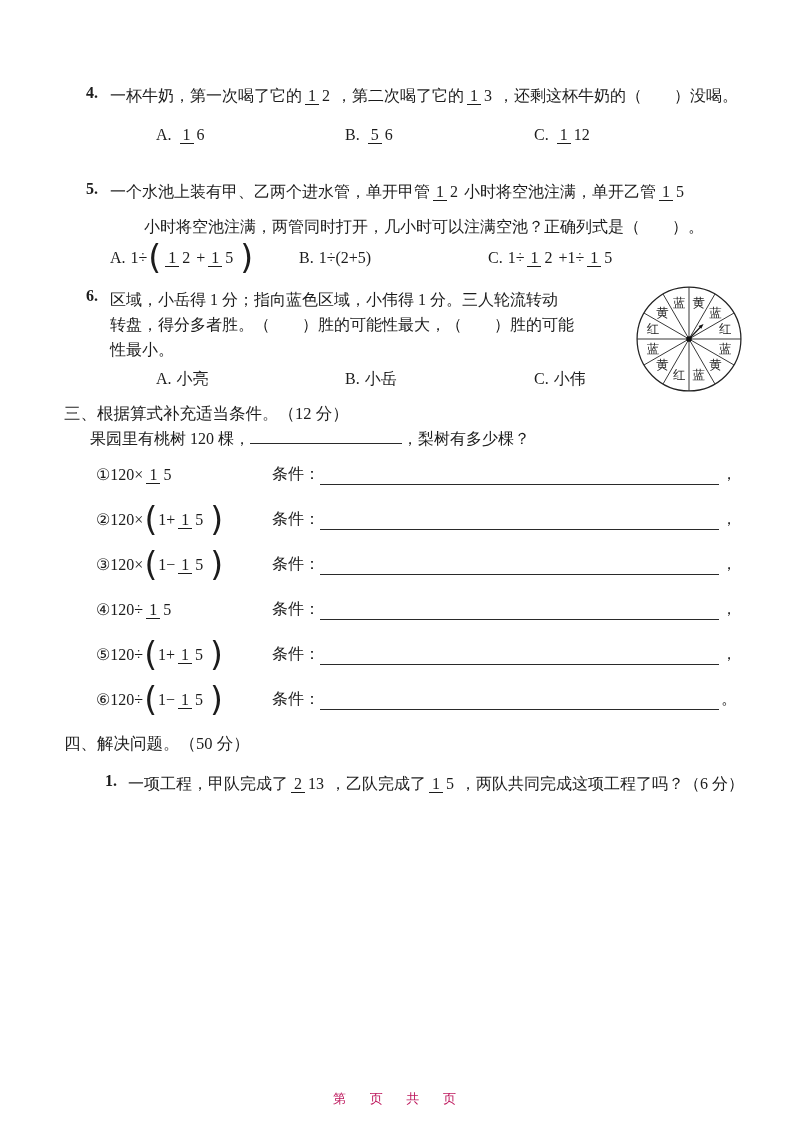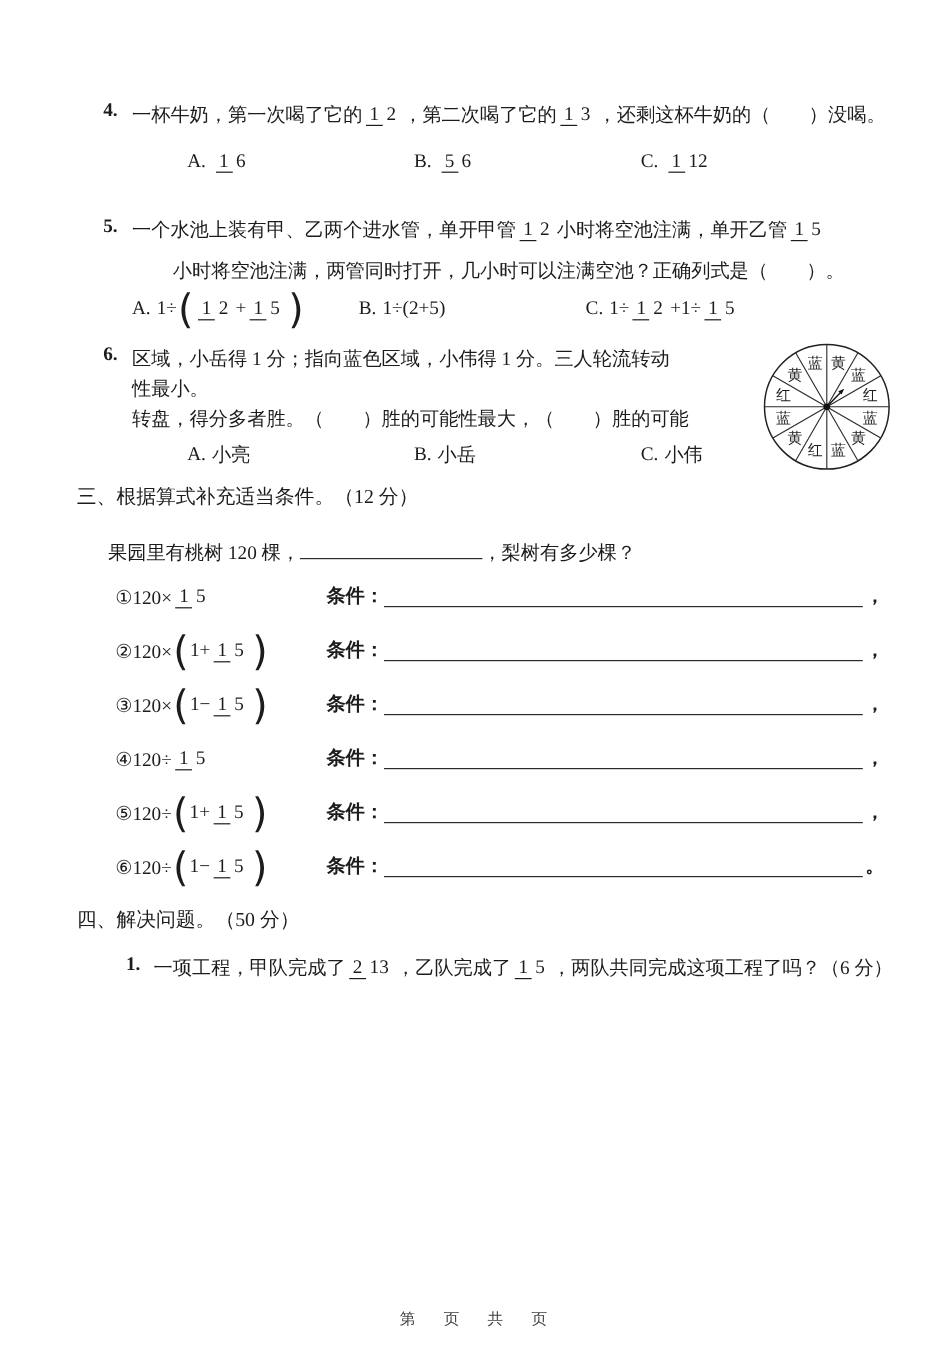--- a/index.html
+++ b/index.html
@@ -39,36 +39,36 @@
 
   
   .q6{margin-top:10px;position:relative;}
   .spinner{position:absolute;right:-8px;top:-2px;}
   .spinner text{font-family:"Liberation Serif","DejaVu Serif",serif;font-size:12px;fill:#1c1c1c;}
 
   
   .sec-title{font-weight:400;margin:10px 0 0 0;font-size:16.5px;line-height:24px;}
 
   
-  .intro{margin:23px 0 0 26px;line-height:26px;}
+  .intro{margin:0 0 0 26px;line-height:26px;}
   .blank-inline{display:inline-block;width:152px;border-bottom:1px solid #2a2a2a;height:1em;}
   .item{display:flex;align-items:center;min-height:45px;margin-left:32px;}
   .expr{width:176px;display:flex;align-items:center;white-space:nowrap;}
-  .cond{flex:1;display:flex;align-items:flex-start;white-space:nowrap;font-weight:bold;}
+  .cond{flex:1;display:flex;align-items:flex-end;white-space:nowrap;}
   .cond .blank{flex:1;border-bottom:1px solid #2a2a2a;}
   .cond .blank::after{content:"\00a0";}
   .tail{margin-left:2px;}
 
   
   .q-s4{margin-top:8px;padding-left:64px;}
   .q-s4 .qnum{left:41px;}
 
   .footer{position:absolute;left:0;right:0;bottom:14px;text-align:center;
           font-family:"Liberation Sans","DejaVu Sans",sans-serif;
-          font-size:13px;color:#404040;letter-spacing:4px;word-spacing:12px;}
+          font-size:13px;color:#be185d;letter-spacing:4px;word-spacing:12px;}
 </style>
 </head>
 <body>
 
 <div class="page">
   <main class="content">
 
     <section class="q">
       <span class="qnum">4.</span>
       <div class="qline rich">
@@ -165,22 +165,22 @@
         <text x="26.5" y="26.5" text-anchor="middle" dominant-baseline="central">黄</text>
         <text x="42.7" y="17.2" text-anchor="middle" dominant-baseline="central">蓝</text>
         <g>
           <line x1="52" y1="52" x2="64" y2="39.5" stroke="#111" stroke-width="1.1"></line>
           <polygon points="66,37.5 61.2,39.6 63.8,42.2" fill="#111"></polygon>
           <circle cx="52" cy="52" r="2.7" fill="#111"></circle>
         </g>
       </svg>
 
       <div class="plainline">区域，小岳得 1 分；指向蓝色区域，小伟得 1 分。三人轮流转动</div>
+      <div class="plainline">转盘，得分多者胜。（　　）胜的可能性最大，（　　）胜的可能</div>
       <div class="plainline">性最小。</div>
-      <div class="plainline">转盘，得分多者胜。（　　）胜的可能性最大，（　　）胜的可能</div>
 
       <div class="opts opts-plain" style="margin-top:4px;">
         <div class="opt">
           <span class="olabel">A.</span>
           <span>小亮</span>
         </div>
         <div class="opt">
           <span class="olabel">B.</span>
           <span>小岳</span>
         </div>

